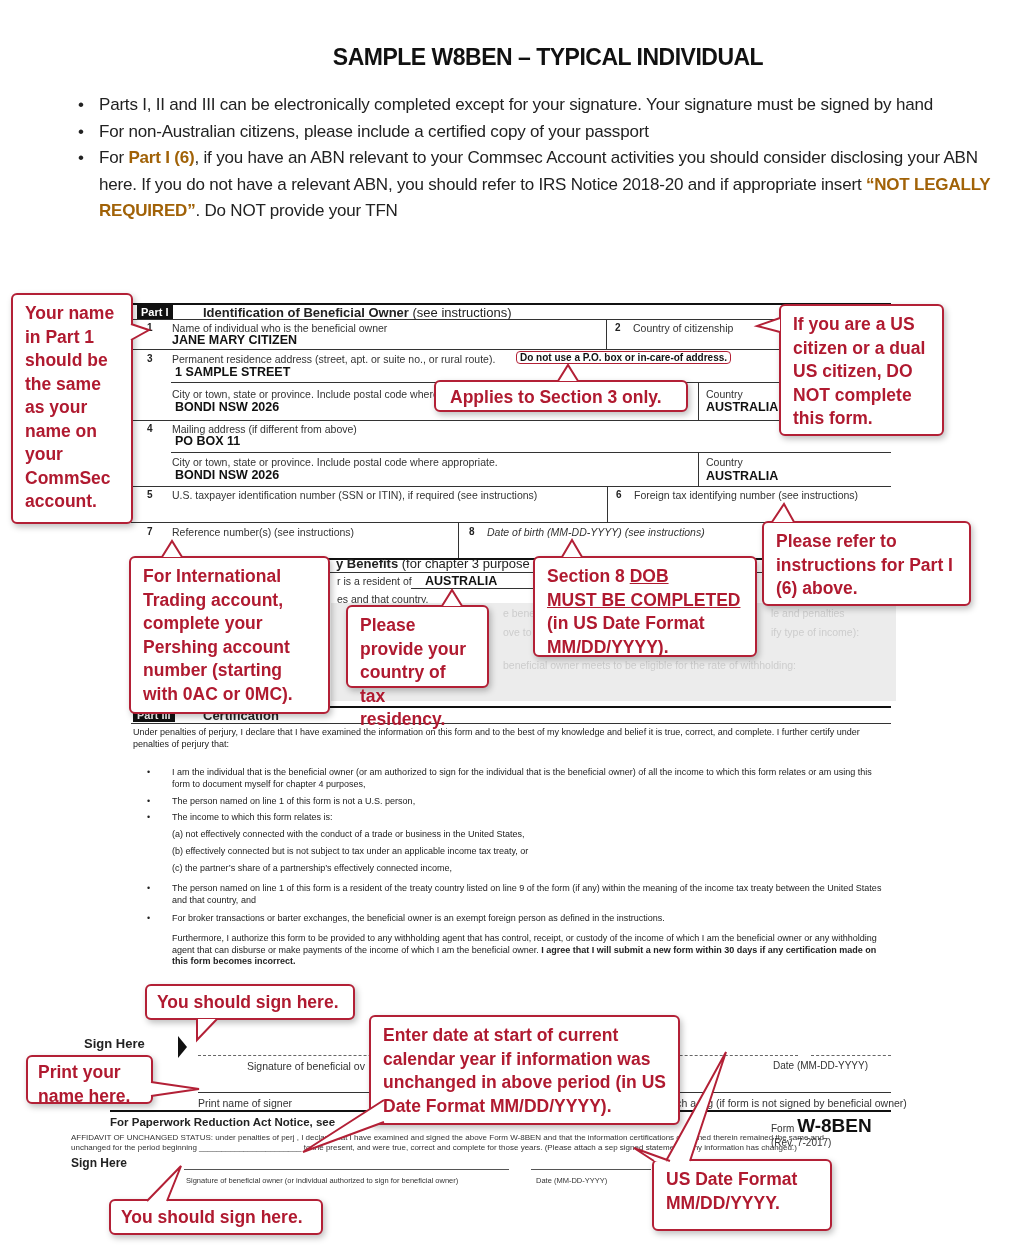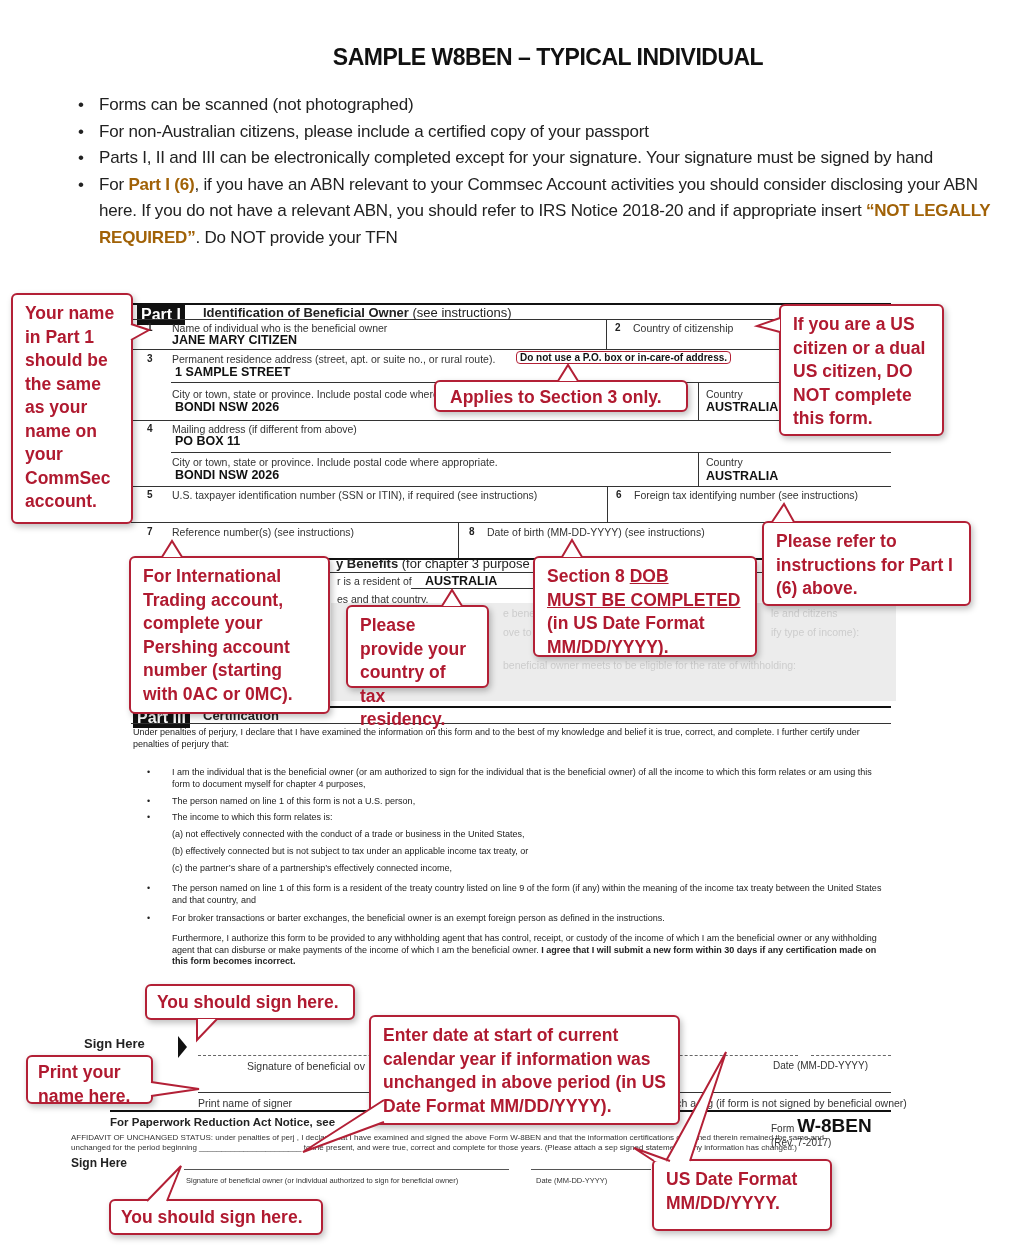--- a/index.html
+++ b/index.html
@@ -10,21 +10,21 @@
   .instructions { position: absolute; left: 78px; top: 92px; width: 940px; list-style: none; }
   .instructions li { position: relative; padding-left: 21px; font-size: 17px; line-height: 26.5px; color: #222; letter-spacing: -0.2px; }
   .instructions li::before { content: "•"; position: absolute; left: 0; top: 0; font-size: 17px; }
   .instructions b { font-weight: bold; color: #a16207; }
 
   
   .form { position: absolute; left: 131px; top: 303px; width: 760px; font-size: 11px; color: #222; }
   .hline { position: absolute; height: 1px; background: #333; }
   .hline.thick { height: 2px; background: #111; }
   .vline { position: absolute; width: 1px; background: #333; }
-  .part-label { position: absolute; background: #111; color: #fff; font-weight: bold; font-size: 16px; padding: 1px 4px; }
+  .part-label { position: absolute; background: #111; color: #fff; font-weight: bold; font-size: 11px; padding: 1px 4px; }
   .part-title { position: absolute; font-size: 13px; font-weight: bold; }
   .part-title span { font-weight: normal; }
   .fnum { position: absolute; font-size: 10px; font-weight: bold; }
   .flabel { position: absolute; font-size: 10.5px; color: #333; white-space: nowrap; }
   .fval { position: absolute; font-size: 12.5px; font-weight: bold; color: #111; white-space: nowrap; }
   .small { position: absolute; font-size: 9px; color: #333; line-height: 12px; }
   .cert-text { position: absolute; font-size: 9px; color: #222; line-height: 11.5px; }
   .cert-bullet { position: absolute; font-size: 9px; }
   .faded { position: absolute; background: #ececec; }
   .faded-text { position: absolute; font-size: 10.5px; color: #cdcdcd; white-space: nowrap; }
@@ -40,23 +40,22 @@
   .callout { position: absolute; background: #fff; border: 2px solid #b32036; border-radius: 6px; color: #b01a30; font-weight: bold; font-size: 17.5px; line-height: 23.5px; padding: 7px 12px; box-shadow: 2px 3px 6px rgba(0,0,0,0.25); }
   .callout u { text-decoration: underline; }
   .small-callout { position: absolute; background: #fff; border: 1.5px solid #b32036; border-radius: 4px; font-size: 10px; font-weight: bold; color: #111; padding: 0 3px; }
   svg.tail { position: absolute; overflow: visible; }
 </style>
 </head>
 <body>
 
 <div class="title">SAMPLE W8BEN – TYPICAL INDIVIDUAL</div>
 <ul class="instructions">
-  <li>Forms can be scanned (not photographed)</li>
+  <li>Parts I, II and III can be electronically completed except for your signature. Your signature must be signed by hand</li>
   <li>For non-Australian citizens, please include a certified copy of your passport</li>
-  <li>Parts I, II and III can be electronically completed except for your signature. Your signature must be signed by hand</li>
   <li><span>For </span><b>Part I (6)</b><span>, if you have an ABN relevant to your Commsec Account activities you should consider disclosing your ABN here. If you do not have a relevant ABN, you should refer to IRS Notice 2018-20 and if appropriate insert </span><b>“NOT LEGALLY REQUIRED”</b><span>. Do NOT provide your TFN</span></li>
 </ul>
 
 <div class="form">
 
   <div class="hline thick" style="left:0;top:0;width:760px;"></div>
   <div class="part-label" style="left:6px;top:2px;">Part I</div>
   <div class="part-title" style="left:72px;top:2px;"><b>Identification of Beneficial Owner</b> <span>(see instructions)</span></div>
   <div class="hline" style="left:0;top:16px;width:760px;"></div>
 
@@ -96,34 +95,34 @@
   <div class="flabel" style="left:41px;top:186px;">U.S. taxpayer identification number (SSN or ITIN), if required (see instructions)</div>
   <div class="vline" style="left:476px;top:183px;height:36px;"></div>
   <div class="fnum" style="left:485px;top:186px;">6</div>
   <div class="flabel" style="left:503px;top:186px;">Foreign tax identifying number (see instructions)</div>
   <div class="hline" style="left:0;top:219px;width:760px;"></div>
 
   <div class="fnum" style="left:16px;top:223px;">7</div>
   <div class="flabel" style="left:41px;top:223px;">Reference number(s) (see instructions)</div>
   <div class="vline" style="left:327px;top:219px;height:36px;"></div>
   <div class="fnum" style="left:338px;top:223px;">8</div>
-  <div class="flabel" style="left:356px;top:223px;">Date of birth (MM-DD-YYYY) (see instructions)</div>
+  <div class="flabel" style="left:356px;top:223px;font-style:italic;">Date of birth (MM-DD-YYYY) (see instructions)</div>
   <div class="hline thick" style="left:0;top:255px;width:760px;"></div>
 
   <div class="part-title" style="left:205px;top:253px;"><b>y Benefits</b> <span>(for chapter 3 purpose</span></div>
   <div class="hline" style="left:0;top:269px;width:760px;"></div>
   <div class="flabel" style="left:206px;top:272px;">r is a resident of</div>
   <div class="fval" style="left:294px;top:271px;">AUSTRALIA</div>
   <div class="hline" style="left:280px;top:285px;width:140px;"></div>
   <div class="flabel" style="left:206px;top:290px;">es and that country.</div>
   <div class="faded" style="left:200px;top:300px;width:565px;height:98px;"></div>
   <div class="faded-text" style="left:372px;top:304px;">e bene</div>
   <div class="faded-text" style="left:372px;top:323px;">ove to</div>
   <div class="faded-text" style="left:372px;top:356px;">beneficial owner meets to be eligible for the rate of withholding:</div>
-  <div class="faded-text" style="left:640px;top:304px;">le and citizens</div>
+  <div class="faded-text" style="left:640px;top:304px;">le and penalties</div>
   <div class="faded-text" style="left:640px;top:323px;">ify type of income):</div>
 
   <div class="hline thick" style="left:0;top:403px;width:760px;"></div>
   <div class="part-label" style="left:2px;top:405px;">Part III</div>
   <div class="part-title" style="left:72px;top:405px;">Certification</div>
   <div class="hline" style="left:0;top:420px;width:760px;"></div>
   <div class="cert-text" style="left:2px;top:424px;width:755px;">Under penalties of perjury, I declare that I have examined the information on this form and to the best of my knowledge and belief it is true, correct, and complete. I further certify under penalties of perjury that:</div>
 
   <div class="cert-bullet" style="left:16px;top:464px;">•</div>
   <div class="cert-text" style="left:41px;top:464px;width:715px;">I am the individual that is the beneficial owner (or am authorized to sign for the individual that is the beneficial owner) of all the income to which this form relates or am using this form to document myself for chapter 4 purposes,</div>

